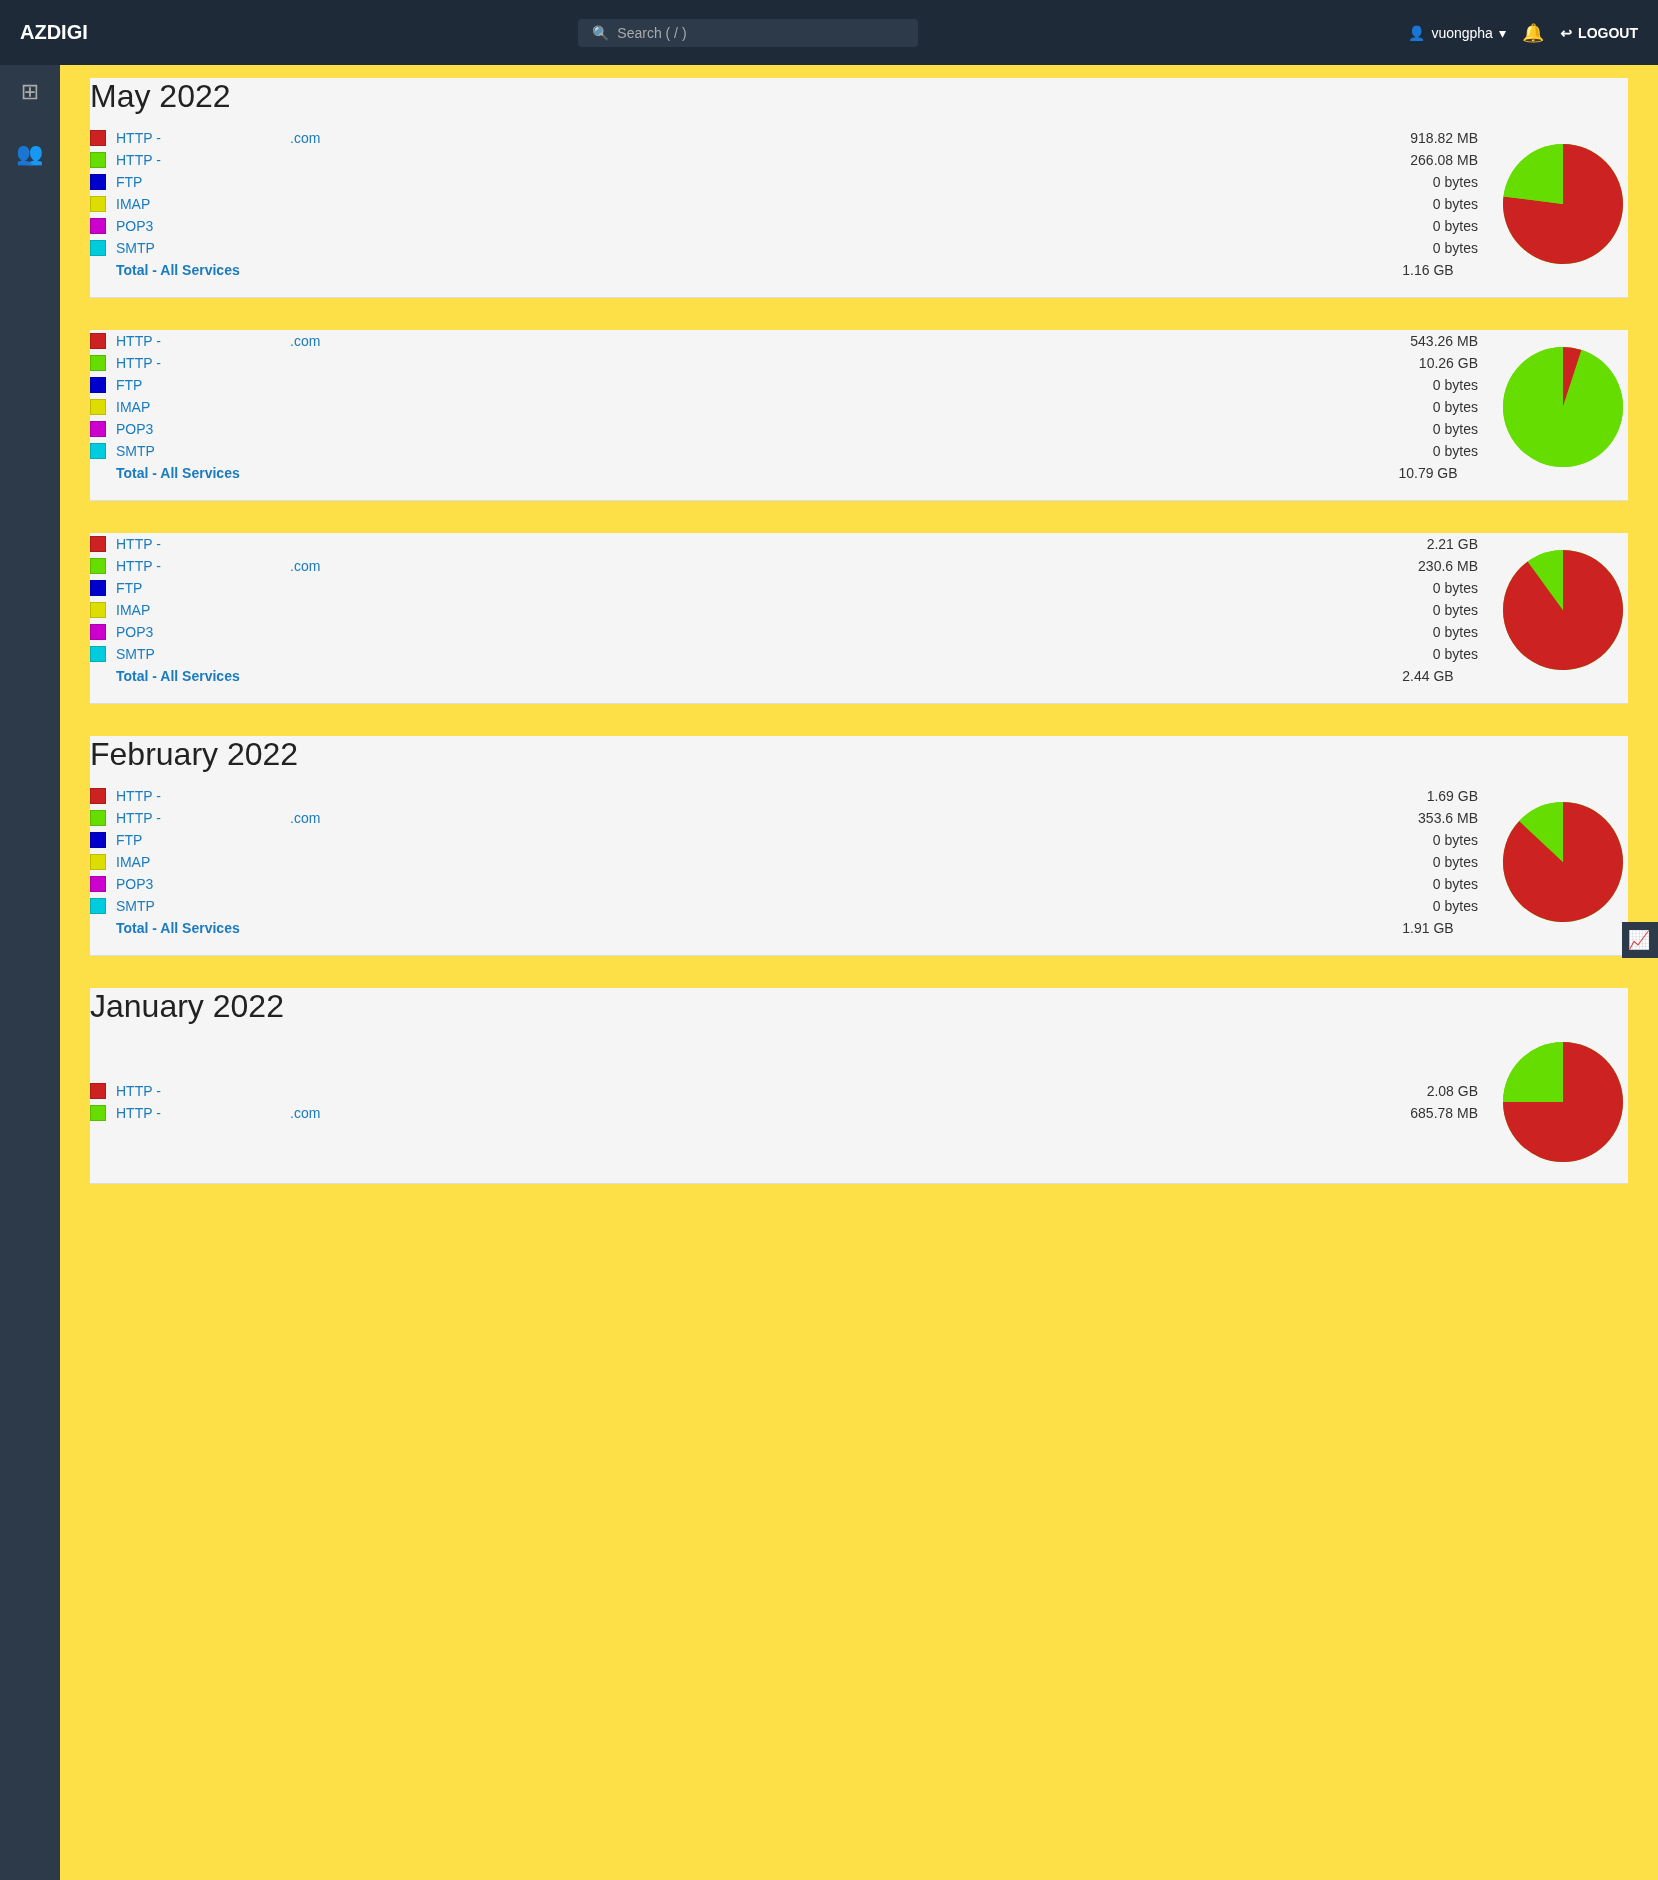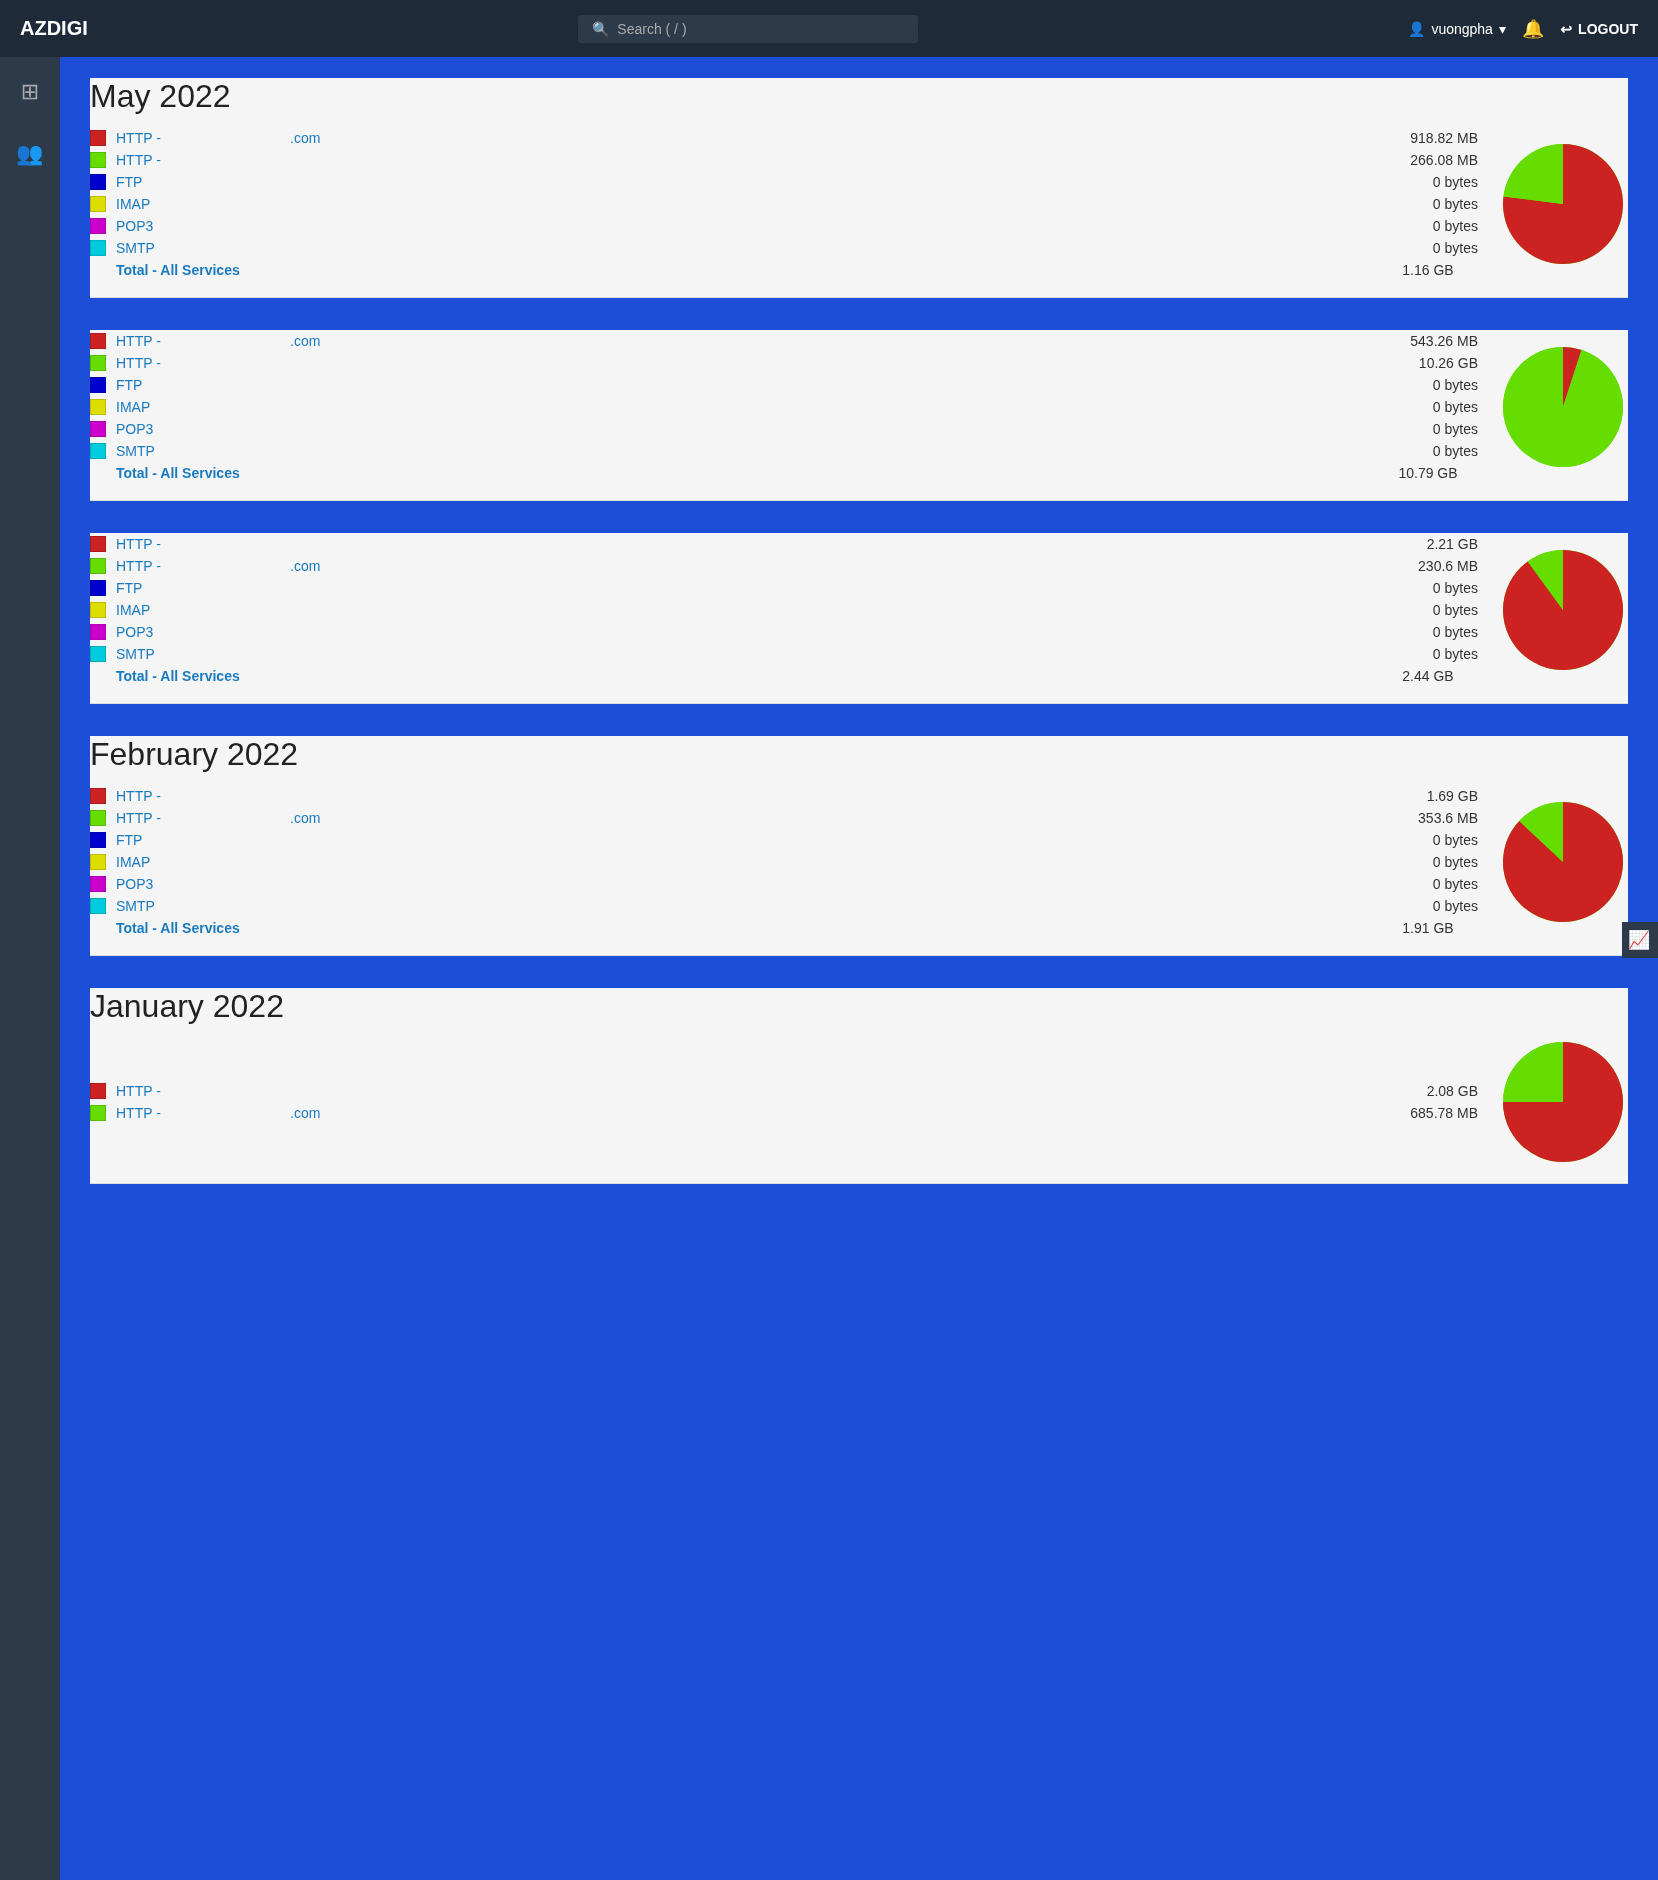--- a/index.html
+++ b/index.html
@@ -5,21 +5,21 @@
     * { margin: 0; padding: 0; box-sizing: border-box; }
     body { font-family: Arial, sans-serif; background: #f0f0f0; color: #333; }
 
     
     .header {
       background: #1e2a38;
       color: white;
       display: flex;
       align-items: center;
       padding: 0 20px;
-      height: 57px;
+      height: 65px;
       position: fixed;
       top: 0; left: 0; right: 0;
       z-index: 100;
     }
     .header-logo {
       font-size: 20px;
       font-weight: bold;
       color: white;
       margin-right: auto;
     }
@@ -77,21 +77,21 @@
       font-size: 22px;
       cursor: pointer;
       padding: 8px;
     }
 
     
     .main {
       margin-top: 55px;
       margin-left: 60px;
       padding: 23px 30px;
-      background: #1d4ed8;
+      background: #fde047;
       min-height: calc(100vh - 55px);
     }
 
     
     .month-section {
       margin-bottom: 32px;
       background: #f5f5f5;
     }
     .month-title {
       font-size: 32px;

